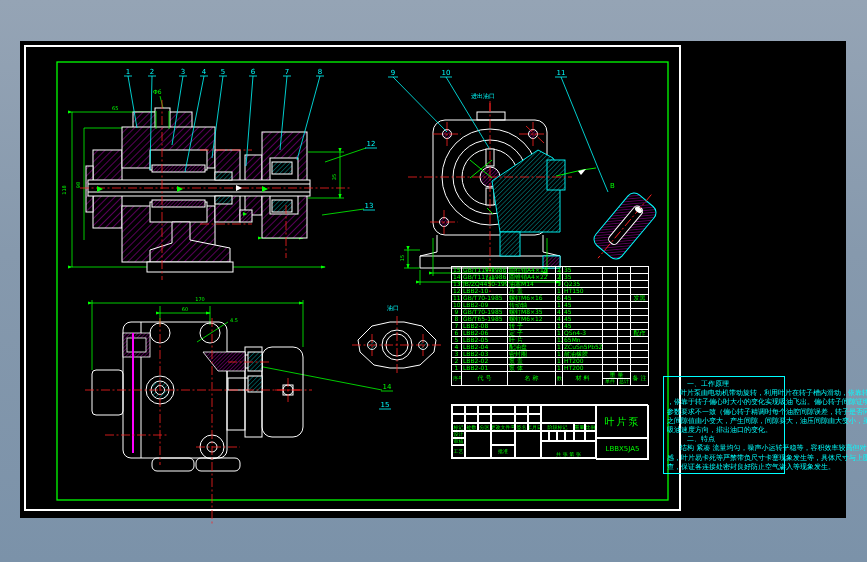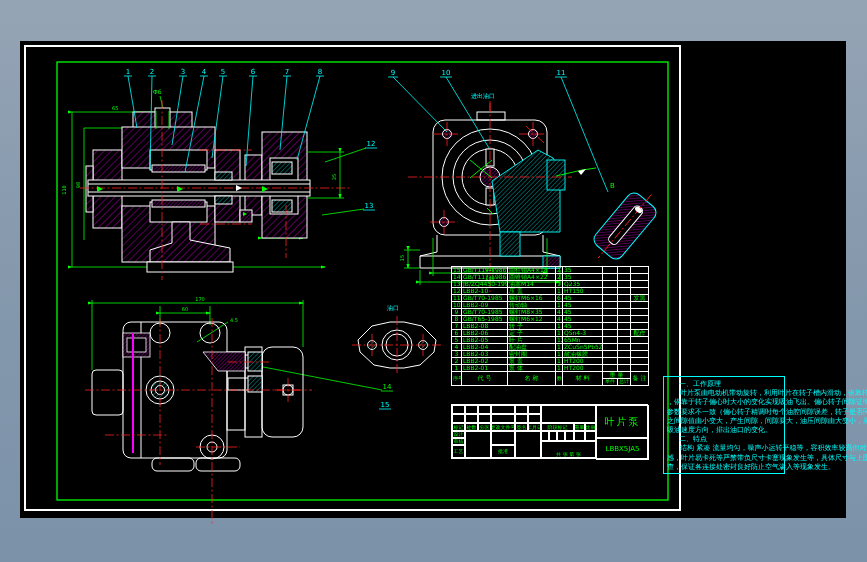--- a/index.html
+++ b/index.html
@@ -24,21 +24,21 @@
   #tb{position:absolute;left:451px;top:404px;width:197px;height:55px;border:1px solid #fff;box-sizing:border-box;}
   #tb .cell{position:absolute;border:1px solid #fff;box-sizing:border-box;color:#00ff00;
     font-size:5px;line-height:5px;display:flex;align-items:center;justify-content:center;
     overflow:hidden;white-space:nowrap;}
   #tb .title{font-size:10px;line-height:10px;letter-spacing:2px;}
   #tb .num{font-size:7px;}
   
   #notes{position:absolute;left:663px;top:376px;width:120px;height:96px;border:1px solid #00ffff;}
   #notes .txt{position:absolute;left:3px;top:3px;width:176px;color:#00ffff;
     font-size:7px;line-height:9.2px;white-space:nowrap;}
-  #notes .head{padding-left:12px;font-family:Liberation Serif, serif;}
+  #notes .head{padding-left:20px;font-family:Liberation Serif, serif;}
   #notes .ind{text-indent:13px;}
 </style>
 </head>
 <body>
 
 <div id="canvas">
 <svg width="867" height="562" viewBox="0 0 867 562" style="position:absolute;left:-20px;top:-41px;">
   <defs>
     <pattern id="mh" width="5" height="5" patternUnits="userSpaceOnUse" patternTransform="rotate(45)">
       <rect width="5" height="5" fill="black"></rect>

